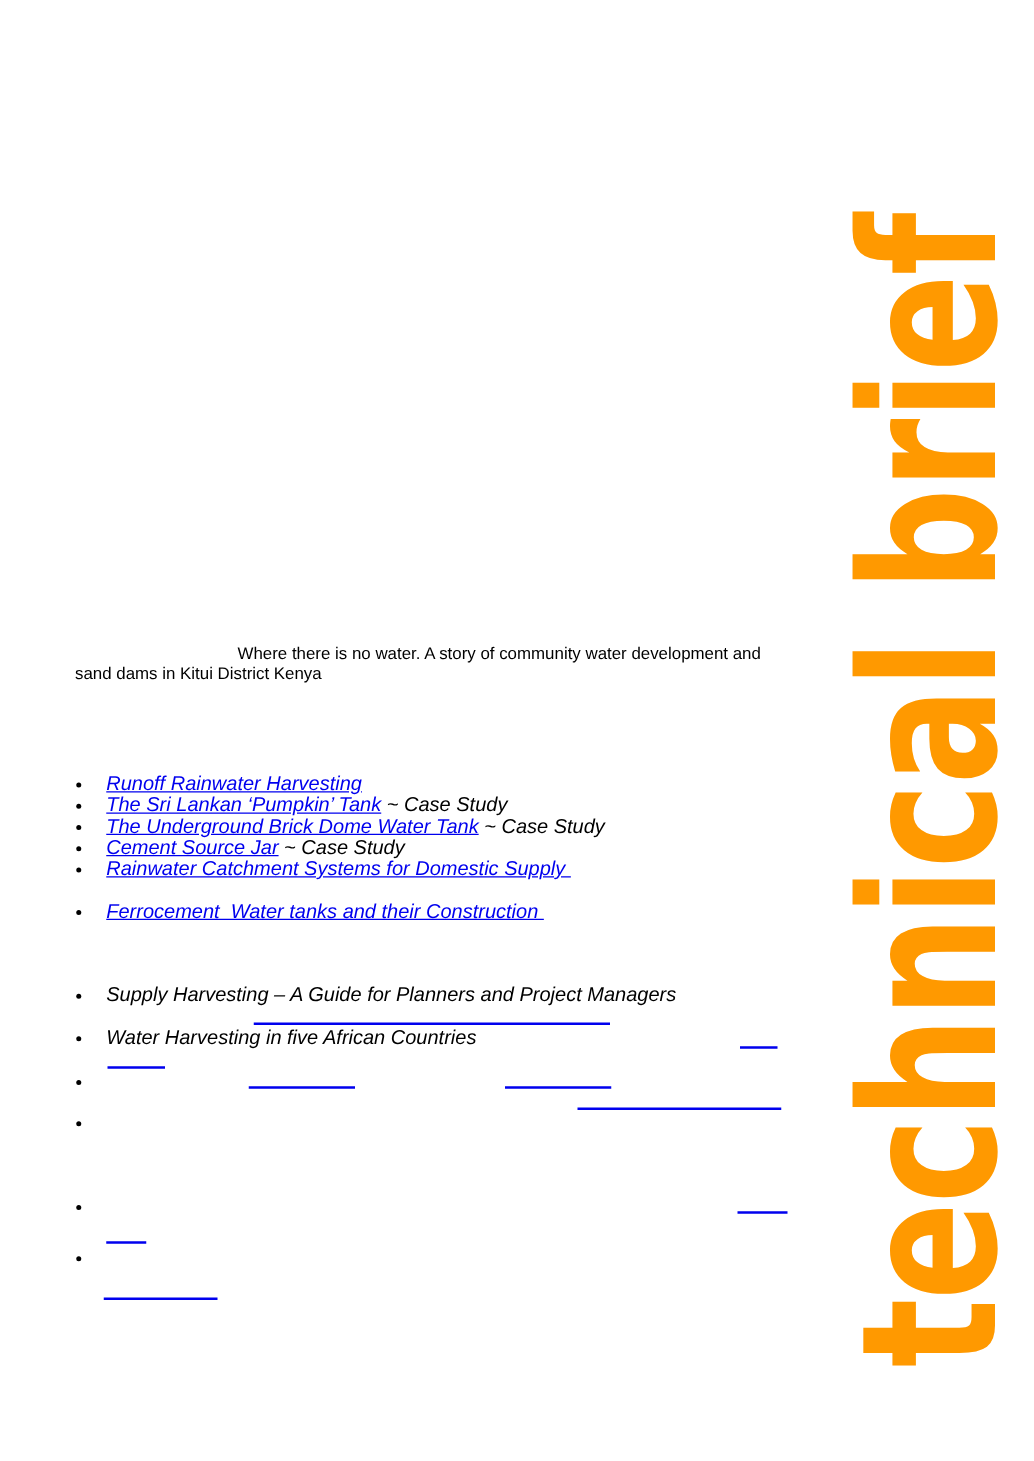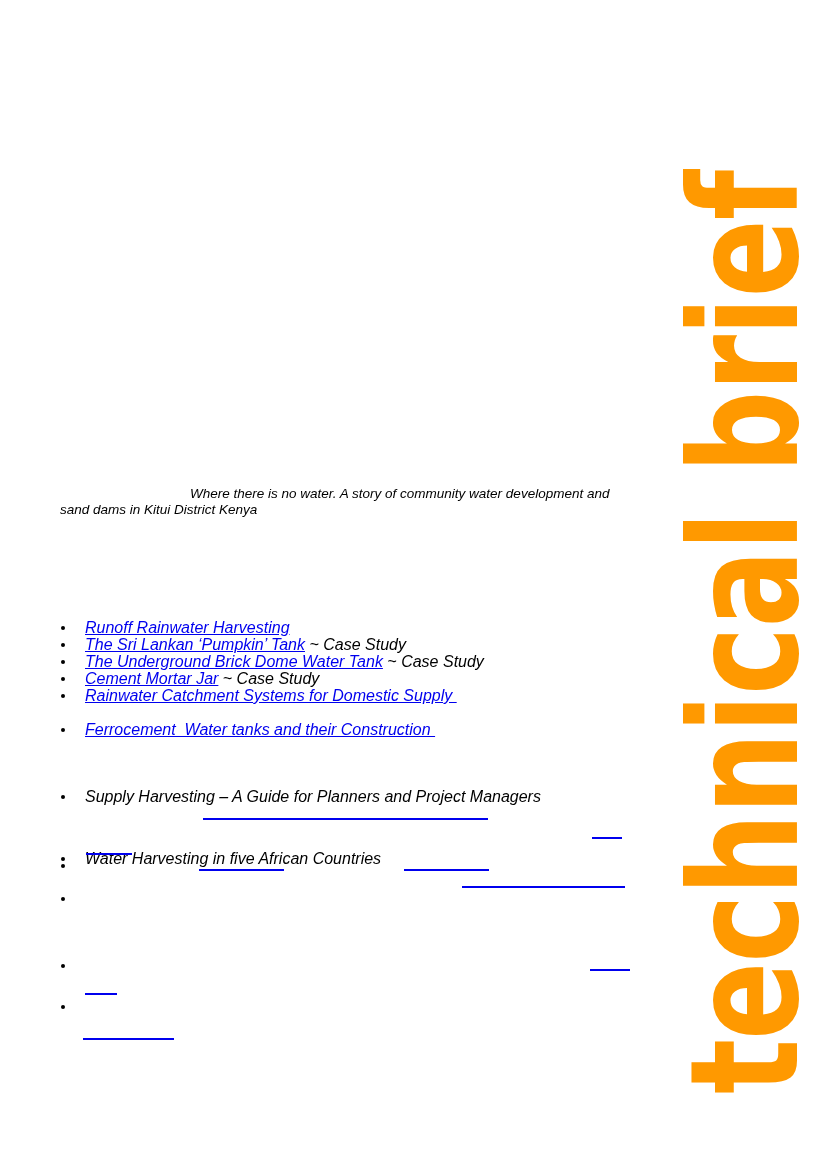--- a/index.html
+++ b/index.html
@@ -25,25 +25,25 @@
     font-size: 150px;
     line-height: 150px;
     letter-spacing: -0.01em;
     color: var(--accent);
     white-space: nowrap;
     user-select: none;
   }
   
   .pline {
     position: absolute;
-    font-style: italic;
     font-size: 13.5px;
     line-height: 16px;
     color: var(--ink);
     white-space: nowrap;
+    margin-top: 29px;
   }
   
   .row {
     position: absolute;
     left: 85px;
     font-style: italic;
     font-size: 16px;
     line-height: 17px;
     color: var(--ink);
     white-space: nowrap;
@@ -101,40 +101,40 @@
     <a class="doclink" href="#">The Sri Lankan ‘Pumpkin’ Tank</a><span class="suffix"> ~ Case Study</span>
   </div>
 
   <div class="row" style="top:653px;">
     <span class="bullet"></span>
     <a class="doclink" href="#">The Underground Brick Dome Water Tank</a><span class="suffix"> ~ Case Study</span>
   </div>
 
   <div class="row" style="top:670px;">
     <span class="bullet"></span>
-    <a class="doclink" href="#">Cement Mortar Jar</a><span class="suffix"> ~ Case Study</span>
+    <a class="doclink" href="#">Cement Source Jar</a><span class="suffix"> ~ Case Study</span>
   </div>
 
   <div class="row" style="top:721px;">
     <span class="bullet"></span>
     <a class="doclink" href="#">Ferrocement  Water tanks and their Construction </a>
   </div>
 
   <div class="row" style="top:687px;">
     <span class="bullet"></span>
     <a class="doclink" href="#">Rainwater Catchment Systems for Domestic Supply </a>
   </div>
 
 
   <div class="row" style="top:788px;">
     <span class="bullet"></span>
     <span class="plain">Supply Harvesting – A Guide for Planners and Project Managers</span>
   </div>
 
-  <div class="row" style="top:822px;margin-top:28px;">
+  <div class="row" style="top:822px;">
     <span class="bullet"></span>
     <span class="plain">Water Harvesting in five African Countries</span>
   </div>
 
   <span class="bullet-abs" style="left:61px; top:864px;"></span>
   <span class="bullet-abs" style="left:61px; top:897px;"></span>
   <span class="bullet-abs" style="left:61px; top:964px;"></span>
   <span class="bullet-abs" style="left:61px; top:1005px;"></span>
 
   <a class="uline" href="#" style="left:203px; top:818px; width:285px;"></a>

